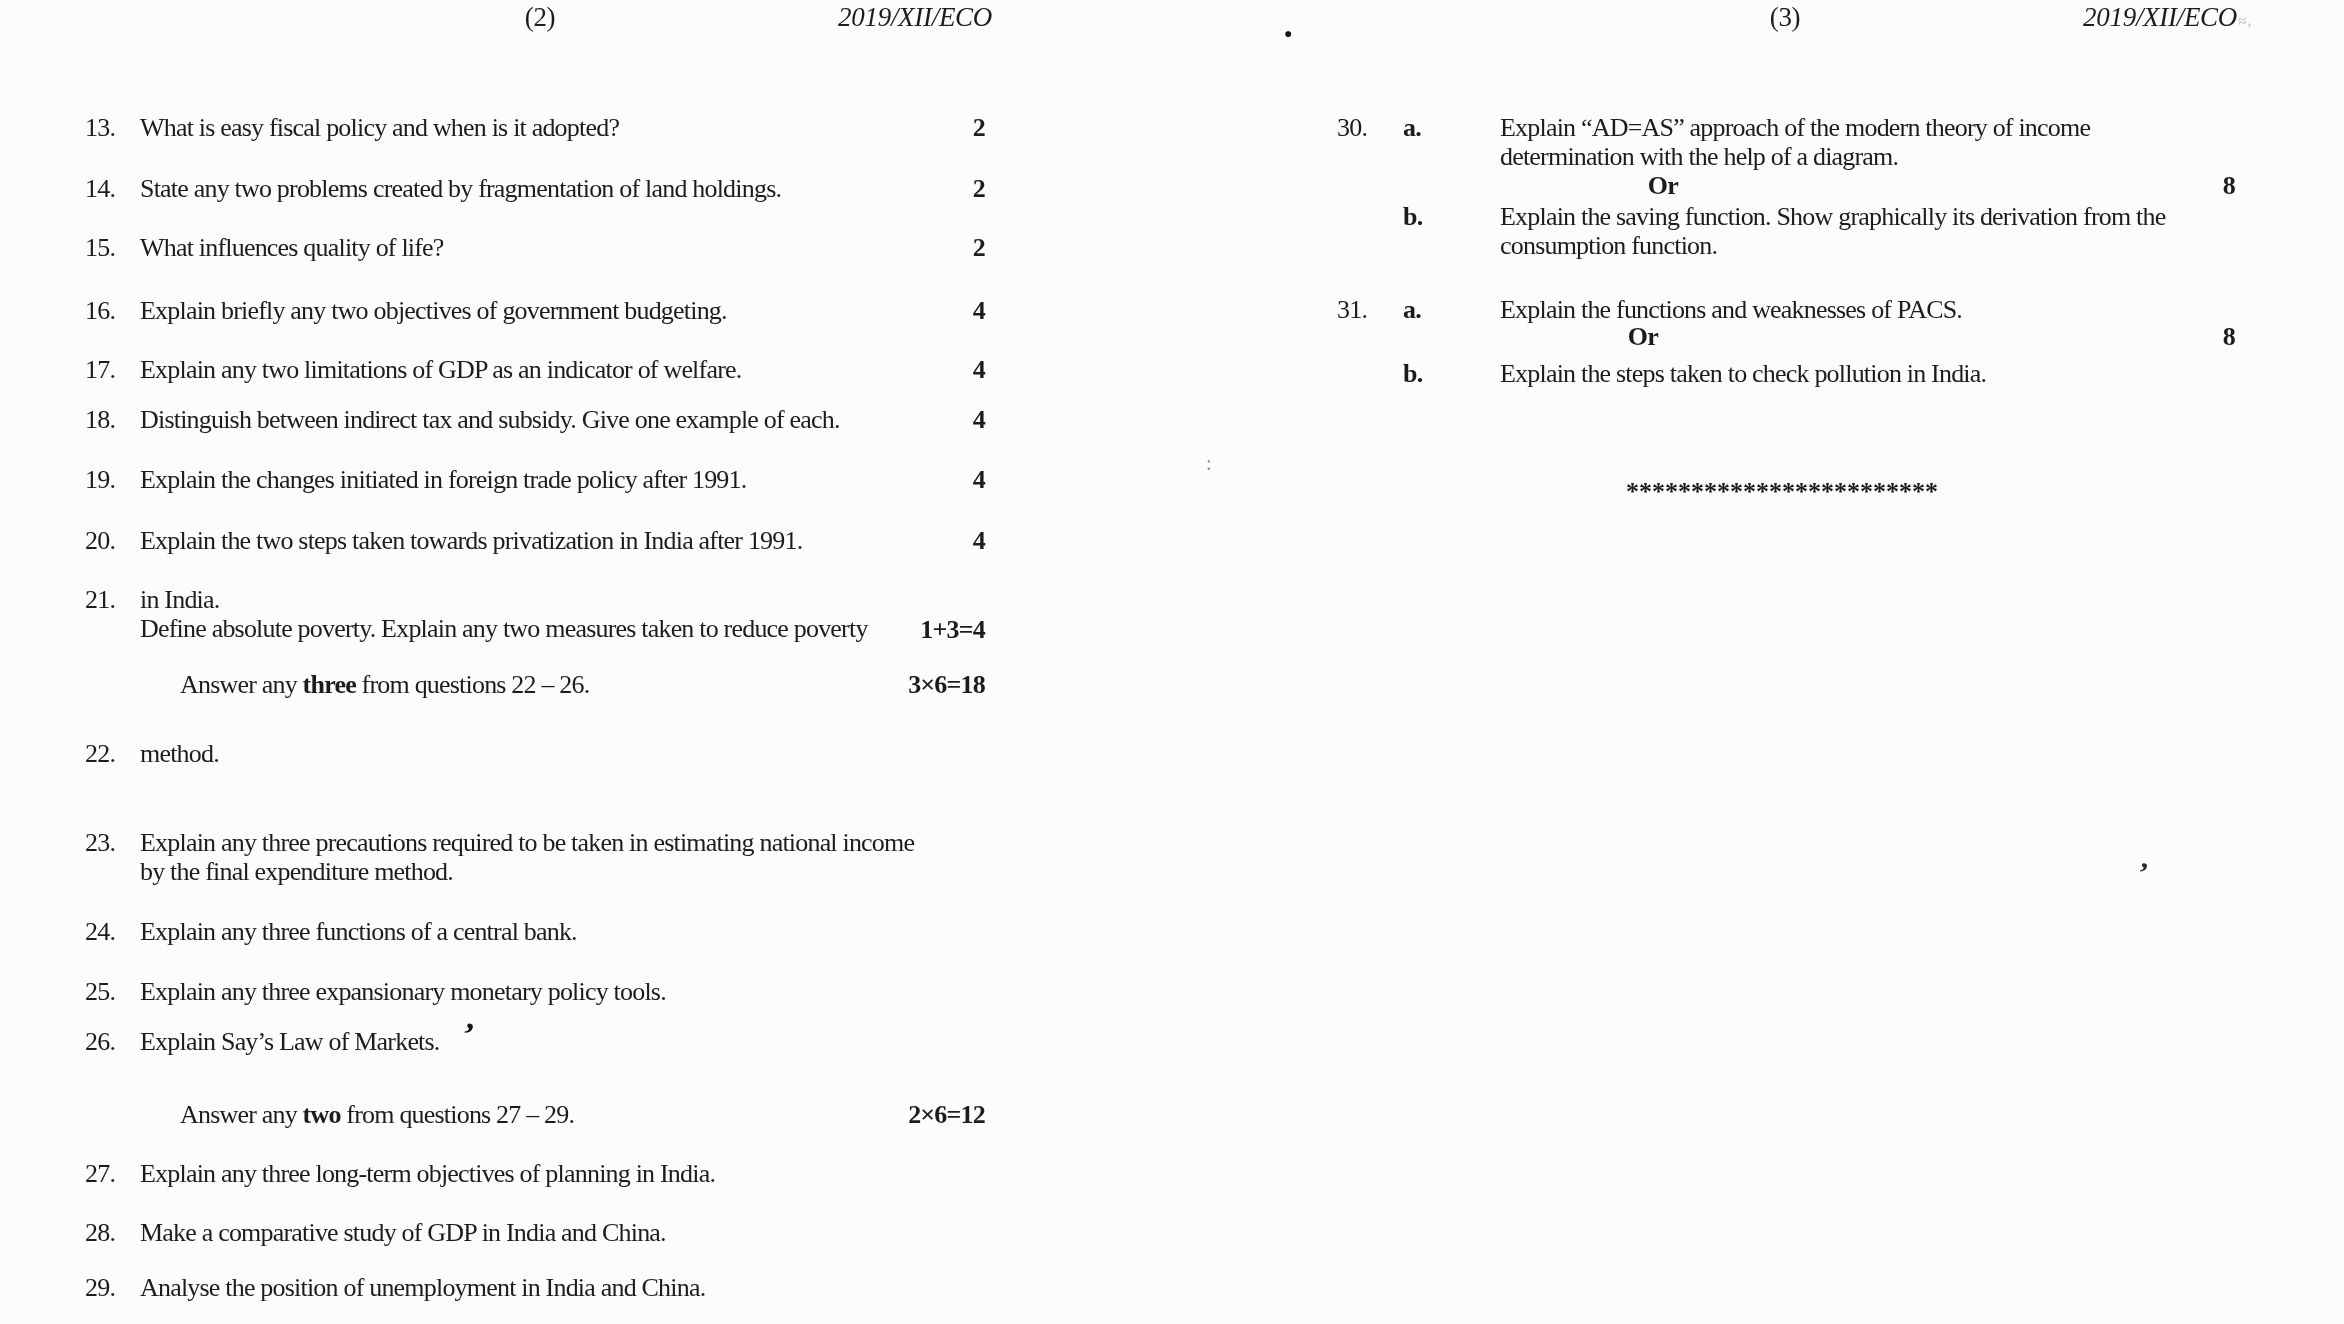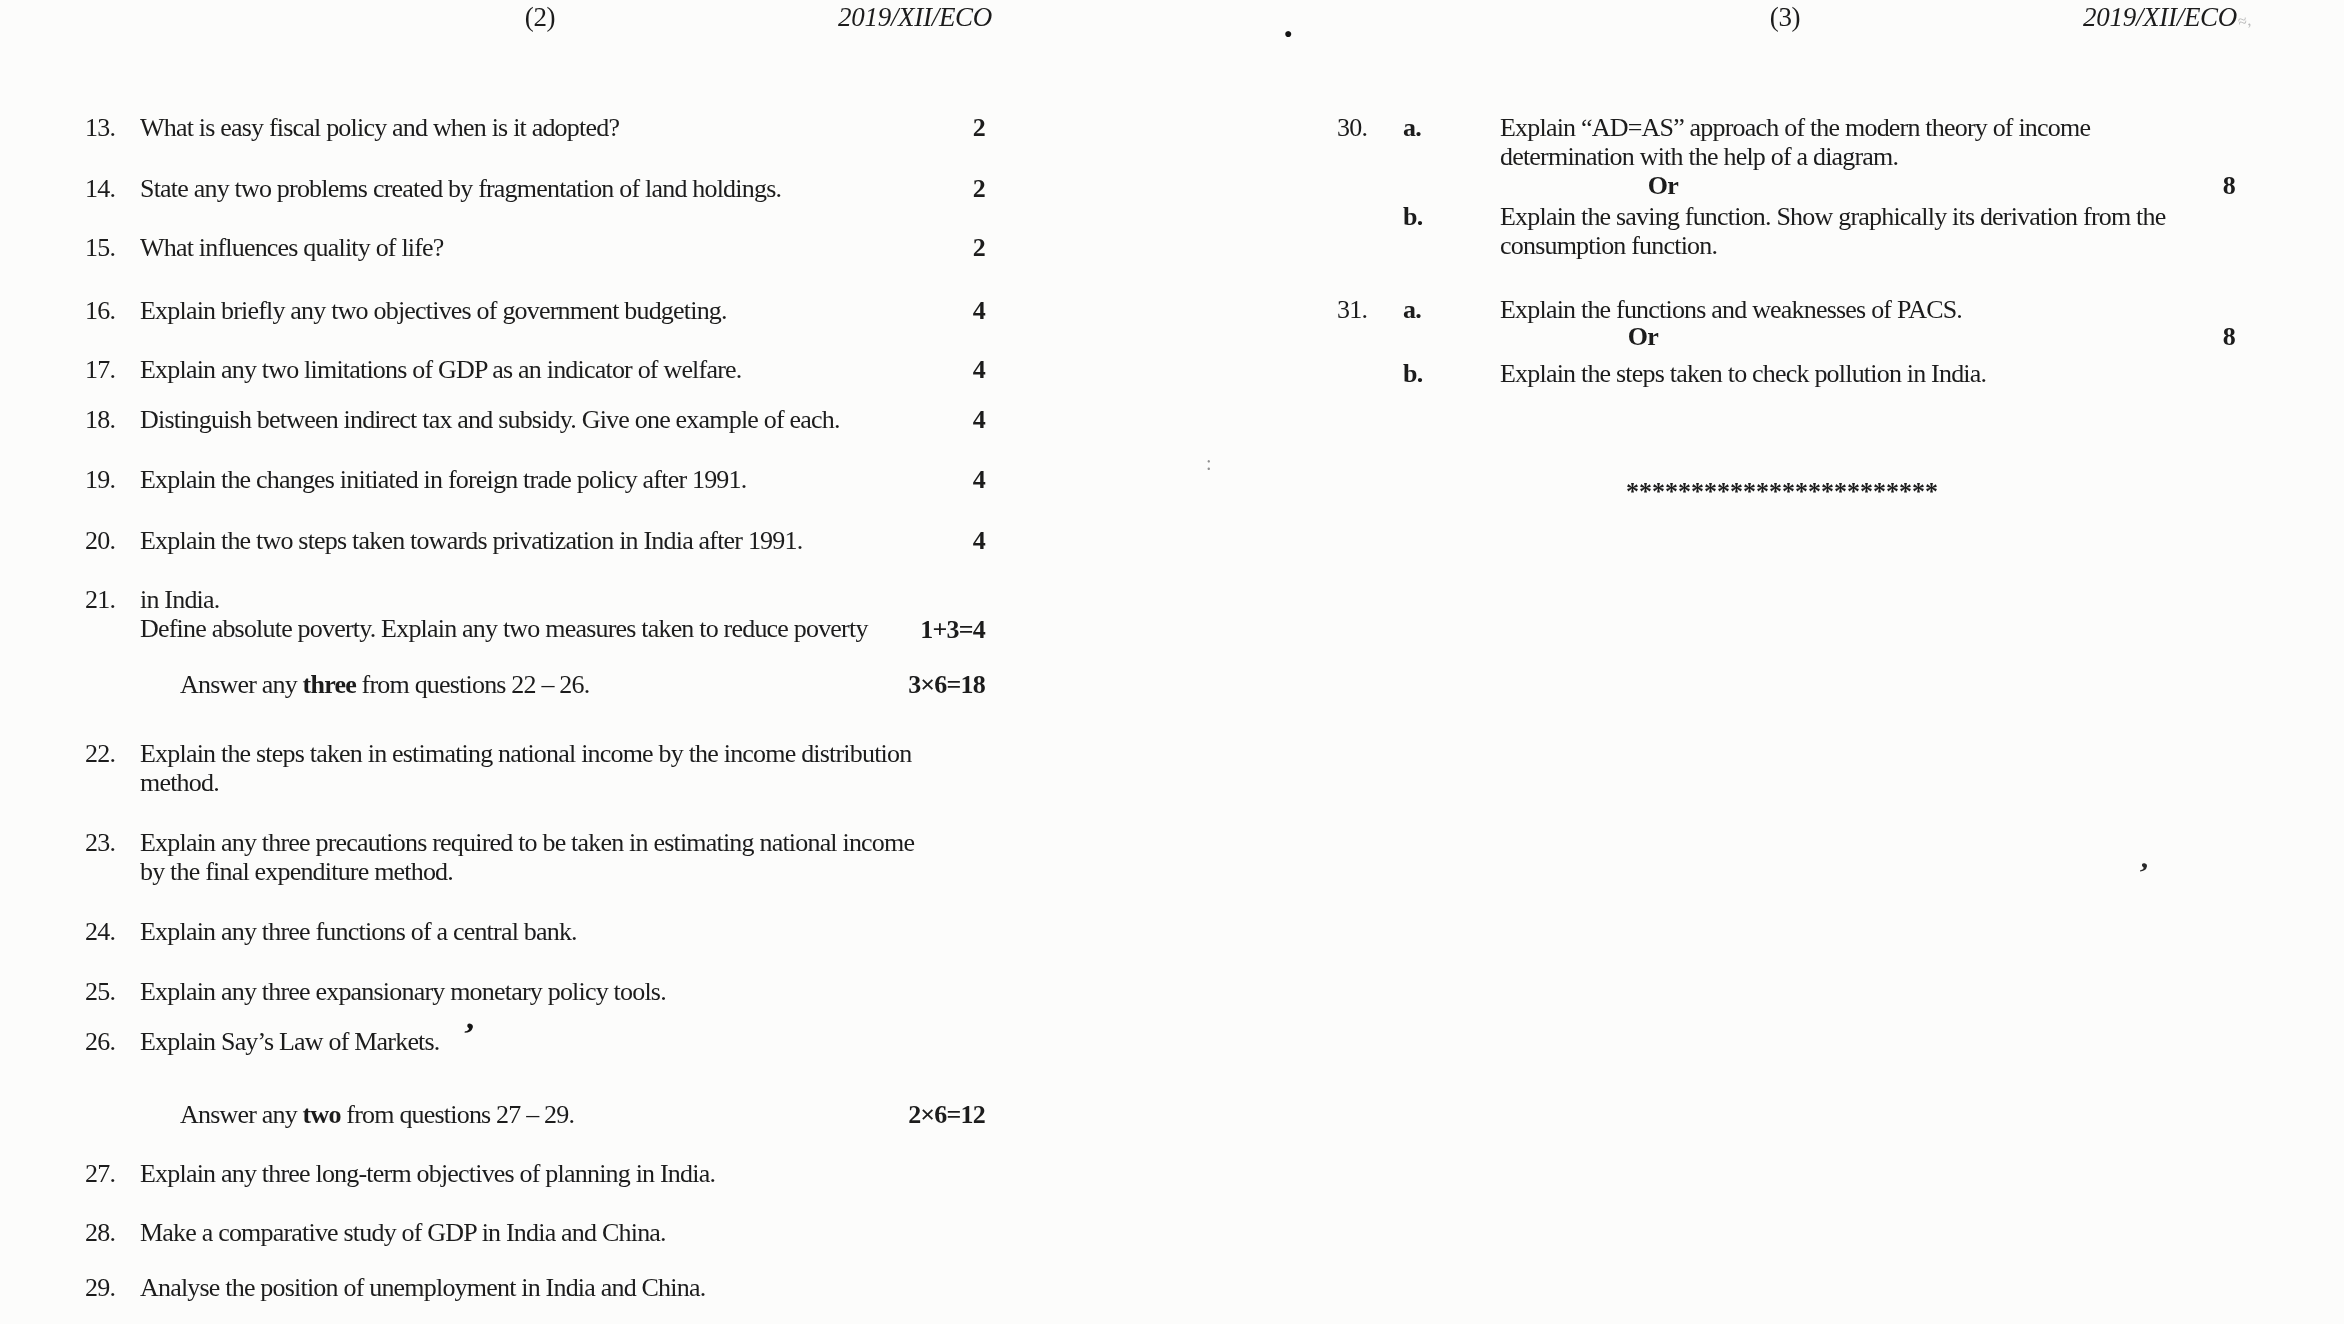--- a/index.html
+++ b/index.html
@@ -179,21 +179,20 @@
     <div class="row" style="top:670px">
       <div class="txt instr-txt">
         <div class="line"><span>Answer any </span><span class="b">three</span><span> from questions 22 – 26.</span></div>
       </div>
       <span class="mk">3×6=18</span>
     </div>
 
     <div class="row" style="top:739px">
       <span class="num">22.</span>
       <div class="txt">
-        <div class="line">Explain the steps taken in estimating national income by the income distribution</div>
         <div class="line">method.</div>
       </div>
     </div>
 
     <div class="row" style="top:828px">
       <span class="num">23.</span>
       <div class="txt">
         <div class="line">Explain any three precautions required to be taken in estimating national income</div>
         <div class="line">by the final expenditure method.</div>
       </div>

